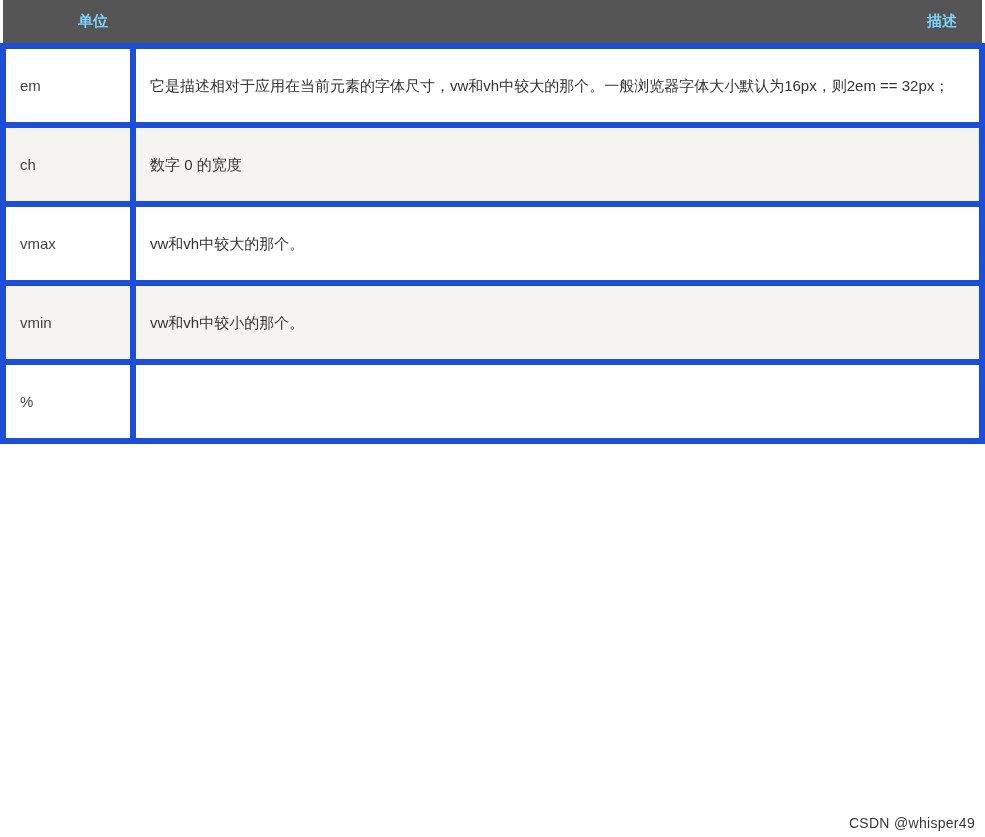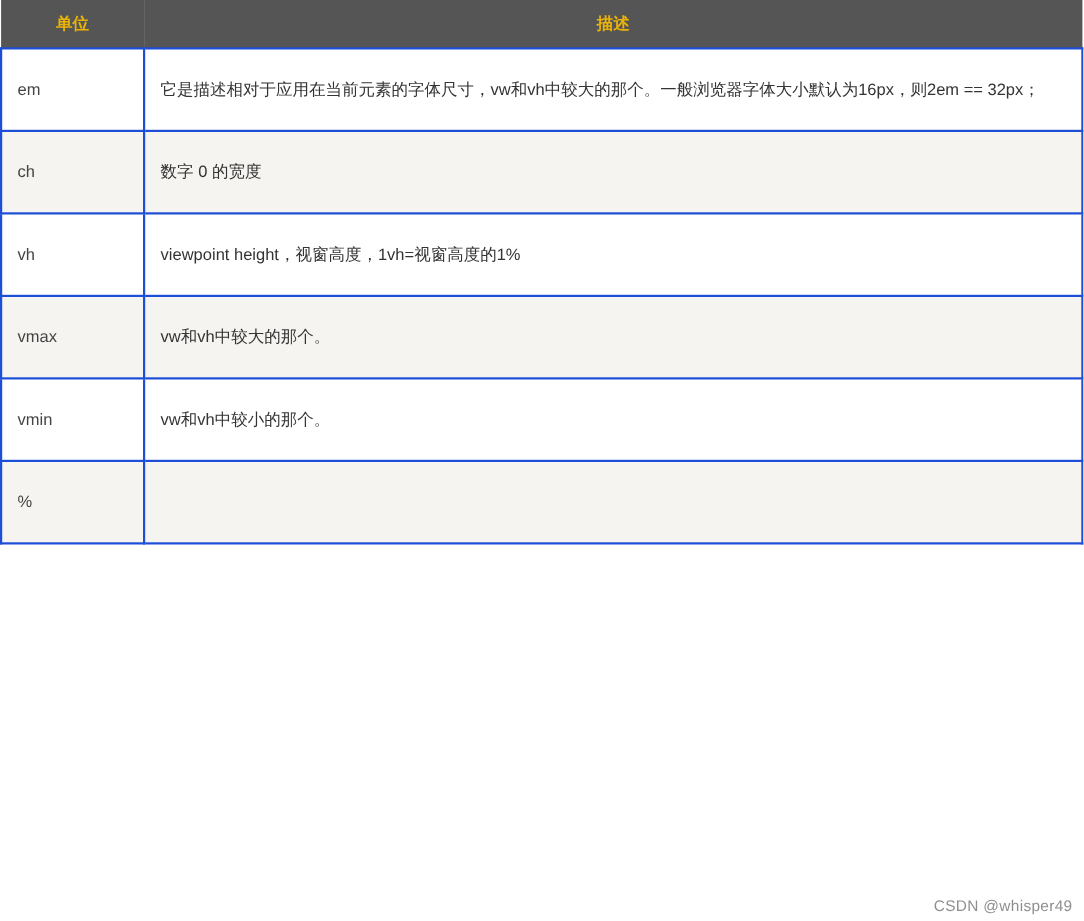--- a/index.html
+++ b/index.html
@@ -14,53 +14,53 @@
       height: 837px;
       position: relative;
     }
     table {
       width: 100%;
       border-collapse: collapse;
       table-layout: fixed;
     }
     thead th {
       background: #555555;
-      color: #eab308;
+      color: #7dd3fc;
       font-weight: bold;
-      text-align: center;
+      text-align: right;
       padding: 12px 25px;
       font-size: 15px;
       border: none;
     }
     thead th:first-child {
       width: 130px;
     }
     tbody td {
       padding: 20px 14px;
-      border: 2px solid #1d4ed8;
+      border: 6px solid #1d4ed8;
       vertical-align: top;
       font-size: 15px;
       color: #333333;
       line-height: 2.2;
     }
     tbody td:first-child {
       color: #444444;
     }
     tbody tr:nth-child(odd) {
       background: #ffffff;
     }
     tbody tr:nth-child(even) {
       background: #f6f4f0;
     }
     .watermark {
       position: absolute;
       bottom: 6px;
       right: 10px;
       font-size: 14px;
-      color: #737373;
+      color: #000000;
       opacity: 0.8;
       letter-spacing: 0.3px;
     }
   </style>
 </head>
 <body>
 
 <table>
   <thead>
     <tr>
@@ -71,24 +71,20 @@
   <tbody>
     <tr>
       <td>em</td>
       <td>它是描述相对于应用在当前元素的字体尺寸，vw和vh中较大的那个。一般浏览器字体大小默认为16px，则2em == 32px；</td>
     </tr>
     <tr>
       <td>ch</td>
       <td>数字 0 的宽度</td>
     </tr>
     <tr>
-      <td>vh</td>
-      <td>viewpoint height，视窗高度，1vh=视窗高度的1%</td>
-    </tr>
-    <tr>
       <td>vmax</td>
       <td>vw和vh中较大的那个。</td>
     </tr>
     <tr>
       <td>vmin</td>
       <td>vw和vh中较小的那个。</td>
     </tr>
     <tr>
       <td>%</td>
       <td></td>

